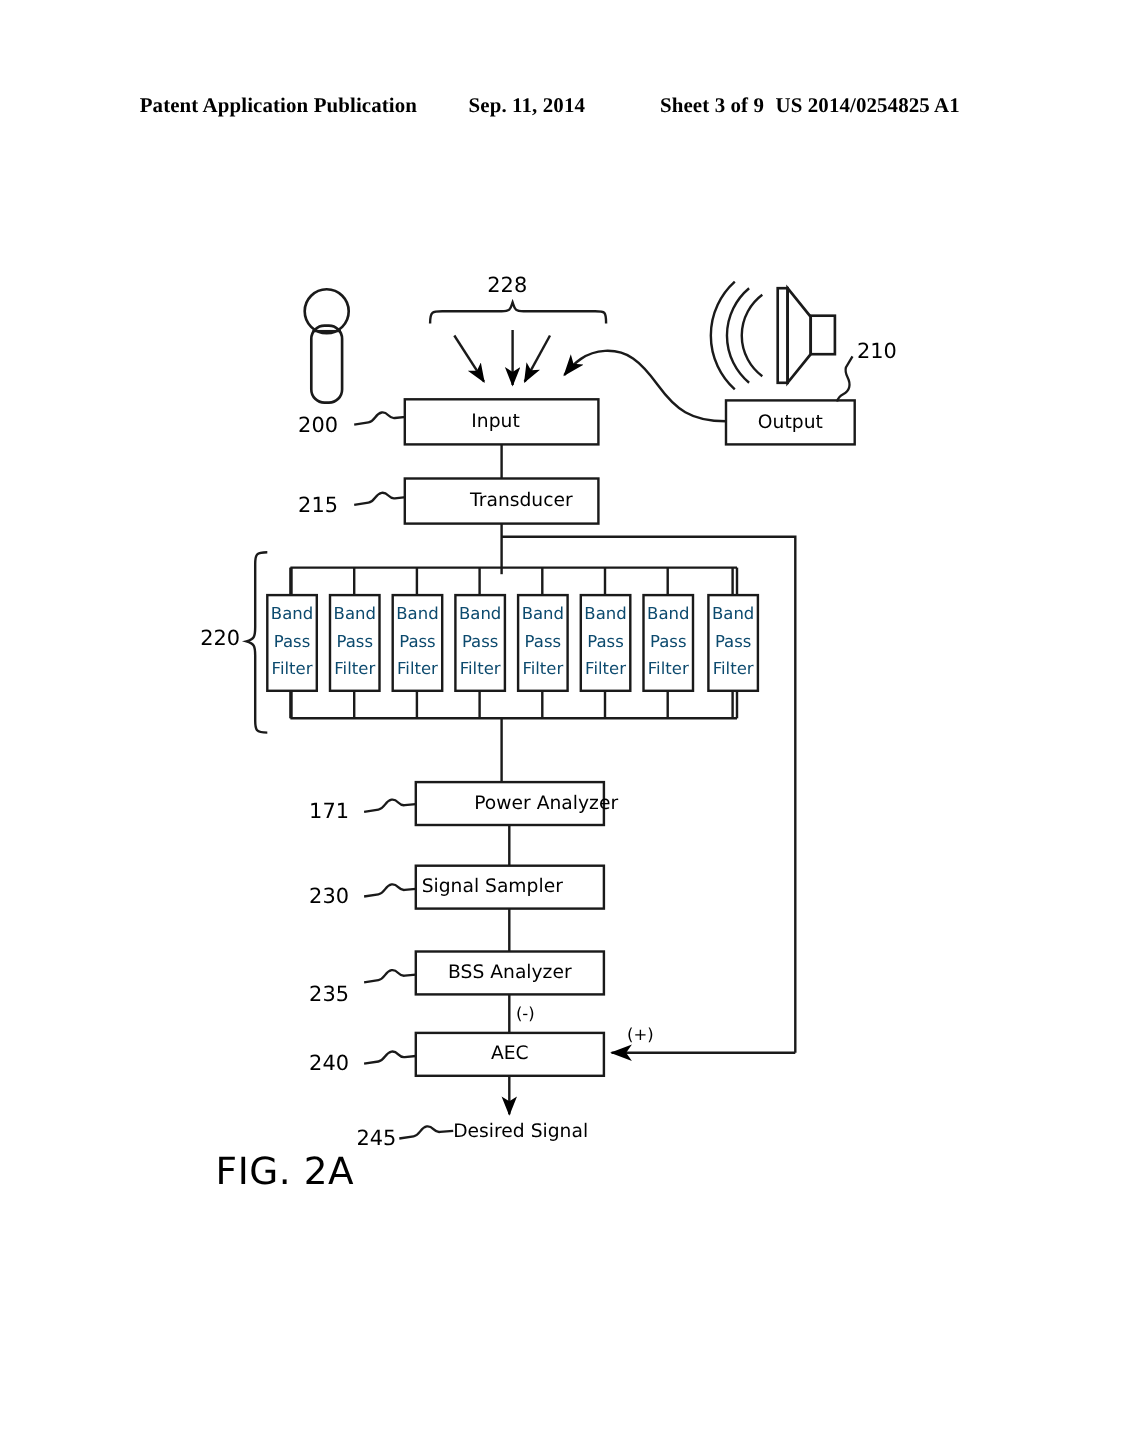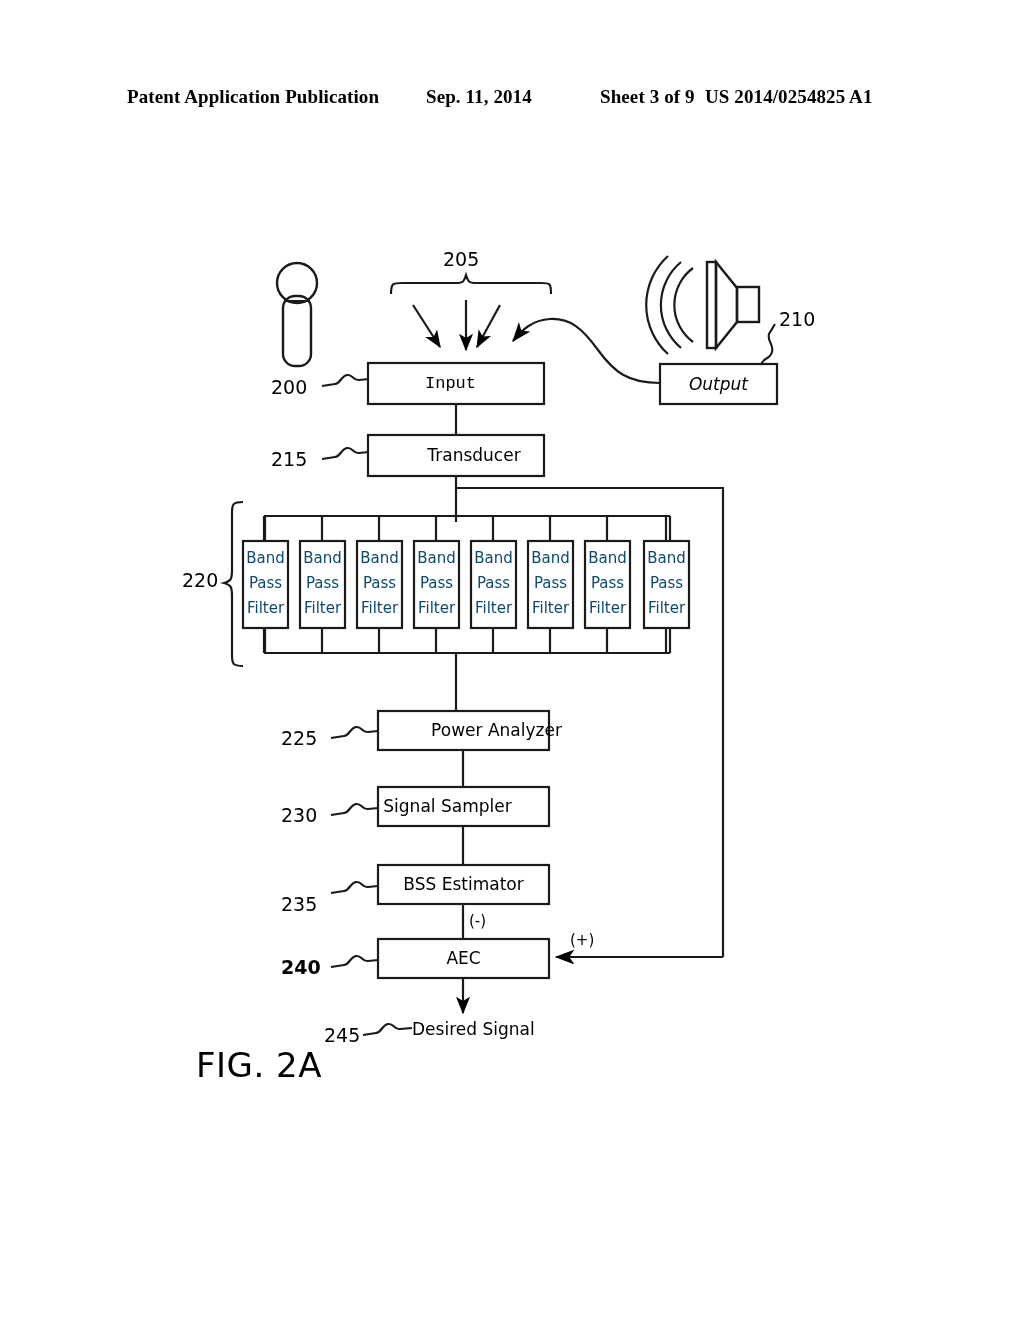--- a/index.html
+++ b/index.html
@@ -292,37 +292,37 @@
 
       <line x1="463" y1="978" x2="463" y2="1013" marker-end="url(#arrowhead)" stroke-width="2.2"></line>
 
       <g stroke-width="2.1">
         <path d="M363,1035 L376,1033 C382,1032 382,1025 388,1024 C394,1023 394,1030 400,1029 L412,1028"></path>
       </g>
 
     </g>
   </svg>
 
-  <div class="fig-text ref-num" style="left:443px; top:250px;">205</div>
+  <div class="fig-text ref-num" style="left:443px; top:250px;">228</div>
   <div class="fig-text ref-num" style="left:271px; top:378px;">200</div>
   <div class="fig-text ref-num" style="left:779px; top:310px;">210</div>
   <div class="fig-text ref-num" style="left:271px; top:450px;">215</div>
   <div class="fig-text ref-num" style="left:182px; top:571px;">220</div>
-  <div class="fig-text ref-num" style="left:281px; top:729px;">225</div>
+  <div class="fig-text ref-num" style="left:281px; top:729px;">171</div>
   <div class="fig-text ref-num" style="left:281px; top:806px;">230</div>
   <div class="fig-text ref-num" style="left:281px; top:884px;margin-top:11px;">235</div>
-  <div class="fig-text ref-num" style="left:281px; top:958px;font-weight:bold;">240</div>
+  <div class="fig-text ref-num" style="left:281px; top:958px;">240</div>
   <div class="fig-text ref-num" style="left:324px; top:1026px;">245</div>
 
-  <div class="fig-text box-label" style="left:368px; top:375px; width:165px;font-family:Liberation Mono, monospace;">Input</div>
-  <div class="fig-text box-label" style="left:660px; top:376px; width:117px;font-style:italic;">Output</div>
+  <div class="fig-text box-label" style="left:368px; top:375px; width:165px;">Input</div>
+  <div class="fig-text box-label" style="left:660px; top:376px; width:117px;">Output</div>
   <div class="fig-text box-label" style="left:368px; top:447px; width:212px;">Transducer</div>
   <div class="fig-text box-label" style="left:368px; top:722px; width:171px;padding-left:43px;">Power Analyzer</div>
   <div class="fig-text box-label" style="left:378px; top:798px; width:139px;">Signal Sampler</div>
-  <div class="fig-text box-label" style="left:378px; top:876px; width:171px;">BSS Estimator</div>
+  <div class="fig-text box-label" style="left:378px; top:876px; width:171px;">BSS Analyzer</div>
   <div class="fig-text box-label" style="left:378px; top:950px; width:171px;">AEC</div>
 
   <div class="filter-label" style="left:243px; top:546px; width:45px;">
     <div>Band</div>
     <div>Pass</div>
     <div>Filter</div>
   </div>
   <div class="filter-label" style="left:300px; top:546px; width:45px;">
     <div>Band</div>
     <div>Pass</div>

